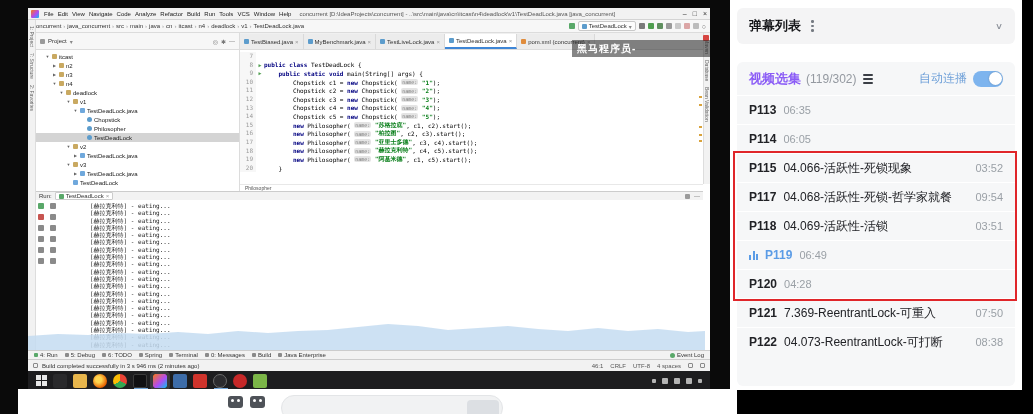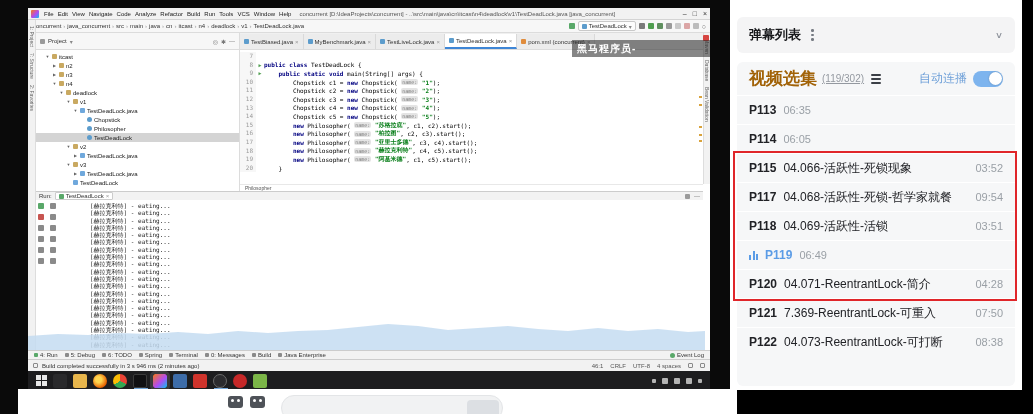--- a/index.html
+++ b/index.html
@@ -112,31 +112,31 @@
   
   .pagestrip{position:absolute;left:18px;top:389px;width:719px;height:25px;background:#fff;}
   .tvicon{position:absolute;top:7px;width:15px;height:12px;background:#4e5258;border-radius:3px;}
   .tvicon:after{content:"";position:absolute;left:3px;top:3px;width:3px;height:3px;border-radius:50%;background:#fff;}
   .tvicon:before{content:"";position:absolute;right:3px;top:3px;width:3px;height:3px;border-radius:50%;background:#fff;}
   .dm-input{position:absolute;left:263px;top:6px;width:222px;height:26px;background:#f1f2f3;
             border:1px solid #e3e5e7;border-radius:13px;}
   .dm-send{position:absolute;left:185px;top:4px;width:32px;height:18px;background:#dcdfe3;border-radius:4px;}
   
   #panel{position:absolute;left:730px;top:0;width:292px;height:390px;background:#fff;}
-  .danmu-card{position:absolute;left:7px;top:17px;width:278px;height:36px;background:#f4f4f5;
+  .danmu-card{position:absolute;left:7px;top:8px;width:278px;height:36px;background:#f4f4f5;
               border-radius:6px;display:flex;align-items:center;padding:0 12px;gap:10px;}
   .danmu-title{font-size:13px;font-weight:bold;color:#18191c;}
   .vdots{display:flex;flex-direction:column;gap:2px;}
   .vdots i{width:2.5px;height:2.5px;border-radius:50%;background:#757a82;display:block;}
   .chev{margin-left:auto;color:#8a8f98;font-size:11px;transform:scaleY(.8);}
   .playlist-card{position:absolute;left:7px;top:62px;width:278px;height:324px;background:#f6f7f8;
                  border-radius:6px;overflow:hidden;}
   .pl-head{height:33px;display:flex;align-items:center;padding:0 12px;gap:5px;}
-  .pl-title{font-size:17px;font-weight:bold;color:#a16207;}
-  .pl-count{font-size:10px;color:#9499a0;text-decoration:underline;}
+  .pl-title{font-size:13px;font-weight:bold;color:#8b5cf6;}
+  .pl-count{font-size:12px;color:#9499a0;}
   .list-icon{display:flex;flex-direction:column;gap:2px;margin-left:2px;}
   .list-icon i{width:10px;height:2px;background:#3b3f46;display:block;border-radius:1px;}
   .autoplay{margin-left:auto;display:flex;align-items:center;gap:6px;font-size:12px;color:#6d9fd8;}
   .toggle{width:30px;height:16px;border-radius:8px;background:#7db4ee;position:relative;}
   .toggle .knob{position:absolute;right:1.5px;top:1.5px;width:13px;height:13px;border-radius:50%;
                 background:#fff;box-shadow:0 0 2px rgba(0,0,0,.25);}
   .ep-row{height:29px;display:flex;align-items:center;padding:0 12px;gap:7px;
           border-top:1px solid #ffffff;font-size:12px;color:#212226;}
   .ep-id{font-weight:bold;flex:none;}
   .ep-title{flex:1;overflow:hidden;text-overflow:ellipsis;white-space:nowrap;}
@@ -562,21 +562,20 @@
             <span class="bars">
               <i></i>
               <i></i>
               <i></i>
             </span>
             <span class="ep-id">P119</span>
             <span class="ep-dur">06:49</span>
           </div>
           <div class="ep-row">
             <span class="ep-id">P120</span>
-            <span class="ep-title">04.071-ReentrantLock-简介</span>
             <span class="ep-dur">04:28</span>
           </div>
           <div class="ep-row">
             <span class="ep-id">P121</span>
             <span class="ep-title">7.369-ReentrantLock-可重入</span>
             <span class="ep-dur">07:50</span>
           </div>
           <div class="ep-row">
             <span class="ep-id">P122</span>
             <span class="ep-title">04.073-ReentrantLock-可打断</span>

